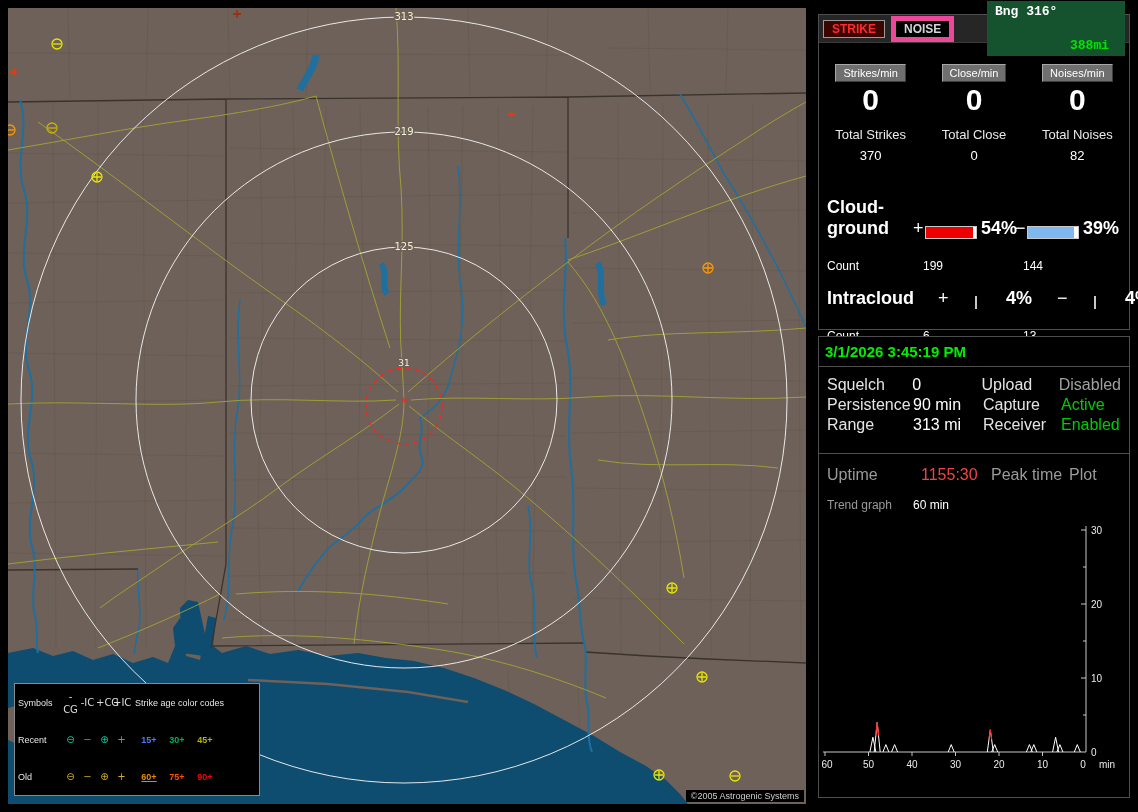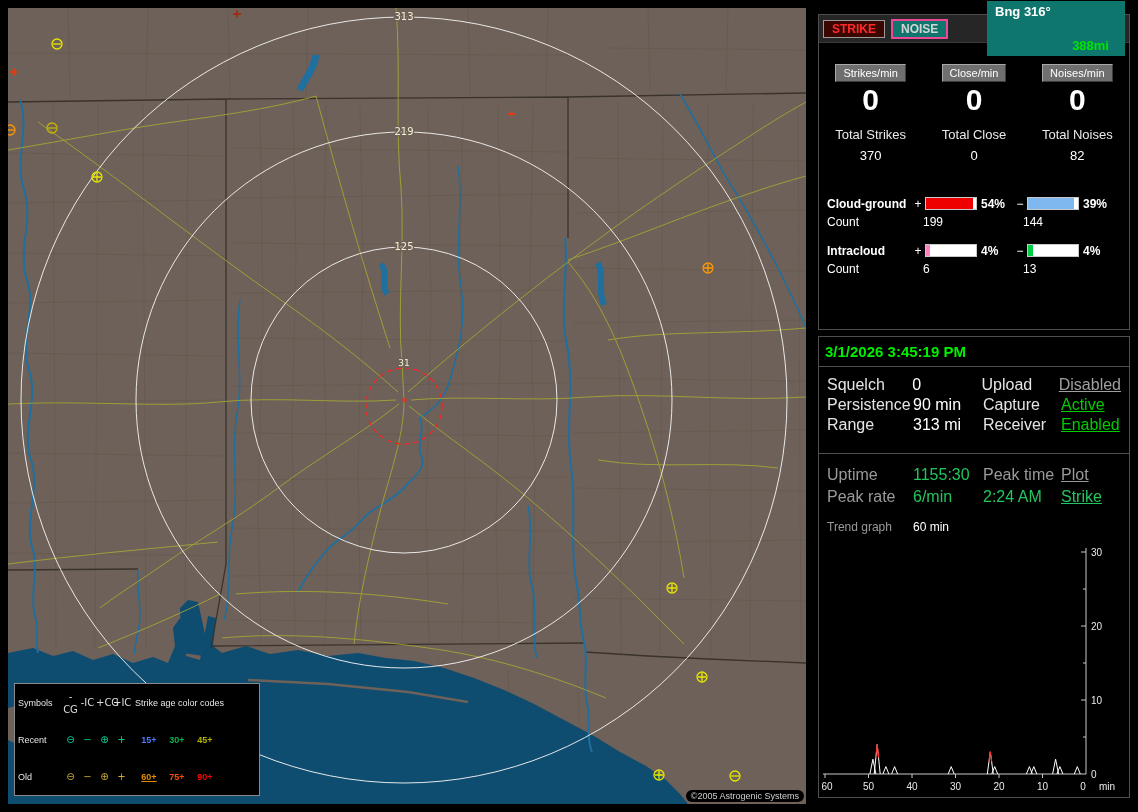--- a/index.html
+++ b/index.html
@@ -6,70 +6,70 @@
   body {
     width:1138px; height:812px; position:relative; overflow:hidden;
     background:#000; font-family:"Liberation Sans", sans-serif;
     -webkit-font-smoothing:antialiased;
   }
   
   .map-wrap { position:absolute; left:8px; top:8px; width:798px; height:796px; background:#6e6159; overflow:hidden; }
   .ring-label { fill:#f2f2d2; font-size:10px; text-anchor:middle; font-family:"DejaVu Sans",sans-serif;
                 paint-order:stroke; stroke:#6e6159; stroke-width:3px; }
   .ring-label.small { font-size:9px; }
-  .copyright { position:absolute; right:2px; bottom:2px; background:#000; color:#cfcfcf; font-size:9px; padding:1px 5px;border-radius:6px; }
+  .copyright { position:absolute; right:2px; bottom:2px; background:#000; color:#cfcfcf; font-size:9px; padding:1px 5px; }
   .legend-box { position:absolute; left:6px; bottom:8px; width:244px; background:#000; border:1px solid #8a8a8a; color:#ddd; font-size:9px; }
   .legend-row { display:flex; align-items:center; height:13px; padding:12px 3px; }
   .legend-label { width:44px; color:#e6e6e6; }
   .legend-sym { width:17px; text-align:center; font-size:10px; font-family:"DejaVu Sans",sans-serif; line-height:13px; }
   .legend-age-header { flex:1; padding-left:5px; color:#e6e6e6; }
   .legend-age { width:28px; text-align:center; font-weight:bold; }
   
   .panel { position:absolute; left:818px; width:312px; background:#000; border:1px solid #4e4e4e; box-sizing:border-box; }
   #panel-top { top:14px; height:316px; }
   #panel-bottom { top:336px; height:462px; }
   .topbar { display:flex; align-items:center; height:27px; background:#262626; padding:0 4px; gap:6px; border-bottom:1px solid #3a3a3a; }
   .btn-strike { background:#3c0600; color:#ff2a2a; border:1px solid #9a9a9a; font-weight:bold; font-size:12px; padding:1px 8px; font-family:inherit; cursor:pointer; }
-  .btn-noise  { background:#0f766e; color:#d4d4d4; border:2px solid #ec4899; font-weight:bold; font-size:12px; padding:1px 8px; font-family:inherit; cursor:pointer; }
-  .bearing { margin-left:auto; background:#0f766e; padding:3px 8px; display:flex; width:122px; justify-content:space-between; font-size:13px; font-weight:bold; }
+  .btn-noise  { background:#000000; color:#d4d4d4; border:5px solid #ec4899; font-weight:bold; font-size:12px; padding:1px 8px; font-family:inherit; cursor:pointer; }
+  .bearing { margin-left:auto; background:#14532d; padding:3px 8px; display:flex; width:122px; justify-content:space-between; font-size:13px; font-weight:bold;font-family:Liberation Mono, monospace; }
   .bearing .bng { color:#fff; }
   .bearing .dist { color:#00e400; }
   .rates { display:flex; margin-top:20px; }
   .rate-col { flex:1; text-align:center; }
   .rate-chip { display:inline-block; background:#6f6f6f; color:#fff; font-size:11px; padding:2px 7px;
                border:1px solid; border-color:#a8a8a8 #3d3d3d #3d3d3d #a8a8a8; }
   .rate-value { font-size:30px; font-weight:bold; color:#fff; margin-top:3px; line-height:1; }
   .rate-total-label { font-size:13px; color:#eaeaea; margin-top:12px; }
   .rate-total-value { font-size:13px; color:#fff; margin-top:6px; }
   .dist { margin-top:34px; padding:0 8px; }
   .dist-title { color:#eaeaea; font-size:12px; padding-bottom:3px; border-bottom:1px solid #7a7a7a; }
-  .dist-row { display:flex; align-items:flex-start; margin-top:11px; font-size:12px; color:#fff; }
-  .dist-row.second { margin-top:15px; }
+  .dist-row { display:flex; align-items:flex-end; margin-top:11px; font-size:18px; color:#fff; }
+  .dist-row.second { margin-top:15px;gap:25px; }
   .dist-name { width:86px; font-weight:bold; }
   .sign { width:10px; text-align:center; }
   .bar { width:50px; height:11px; background:#fff; border:1px solid #c8c8c8; margin:0 2px; position:relative; overflow:hidden; display:inline-block; }
   .bar-fill { position:absolute; left:0; top:0; bottom:0; }
   .pct { width:34px; font-weight:bold; padding-left:2px; }
-  .count-row { display:flex; margin-top:4px; font-size:12px; color:#fff; padding:0 8px; }
+  .count-row { display:flex; margin-top:20px; font-size:12px; color:#fff; padding:0 8px; }
   .count-label { width:96px; }
   .count-a { width:100px; }
   .count-b { flex:1; }
   .datetime { height:29px; line-height:29px; padding-left:6px; color:#00ee00; font-weight:bold; font-size:15px; border-bottom:1px solid #4e4e4e; }
   .grid { padding:0 8px; font-size:16px; }
   .grid .row { display:flex; height:20px; align-items:center; }
   .settings { margin-top:8px; }
   .c1 { width:86px; color:#e4e4e4; }
   .c2 { width:70px; color:#fff; }
   .c3 { width:78px; color:#e4e4e4; }
-  .c4 { flex:1;text-decoration:underline; }
+  .c4 { flex:1; }
   .divider { margin-top:18px; border-top:1px solid #4e4e4e; }
   .info { margin-top:10px; }
   .info .row { height:22px; }
   .lab { color:#9a9a9a; }
-  .val { color:#22c55e; }
+  .val { color:#ef4444;margin-left:8px; }
   .trendrow { display:flex; padding:0 8px; margin-top:12px; font-size:12px; }
   .trendrow .t1 { width:86px; color:#9a9a9a; }
   .trendrow .t2 { color:#fff; }
   #trend-svg { display:block; margin-top:6px; }
   .tick-label { fill:#eaeaea; font-size:10px; font-family:"Liberation Sans",sans-serif; }
   .xlab { text-anchor:middle; }
 </style>
 </head>
 <body>
 
@@ -338,26 +338,20 @@
   </div>
 
   <div class="divider"></div>
 
   <div class="grid info">
     <div class="row">
       <span class="c1 lab">Uptime</span>
       <span class="c2 val">1155:30</span>
       <span class="c3 lab">Peak time</span>
       <span class="c4 lab">Plot</span>
-    </div>
-    <div class="row">
-      <span class="c1 lab">Peak rate</span>
-      <span class="c2 val">6/min</span>
-      <span class="c3 val">2:24 AM</span>
-      <span class="c4 val">Strike</span>
     </div>
   </div>
 
   <div class="trendrow">
     <span class="t1">Trend graph</span>
     <span class="t2">60 min</span>
   </div>
 
   <svg id="trend-svg" width="312" height="258" viewBox="0 0 312 258">
     <path d="M267,8 L267,234 L4,234" fill="none" stroke="#c8c8c8" stroke-width="1"></path>

